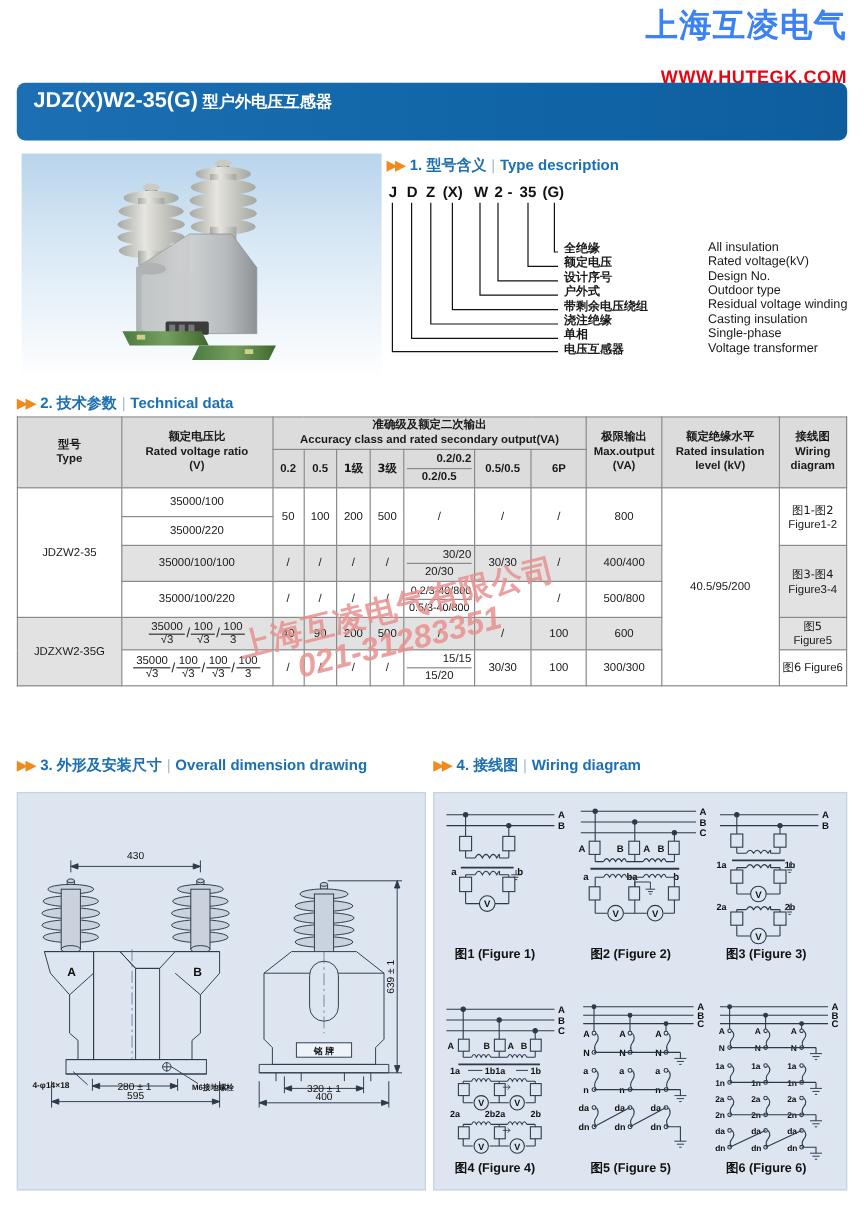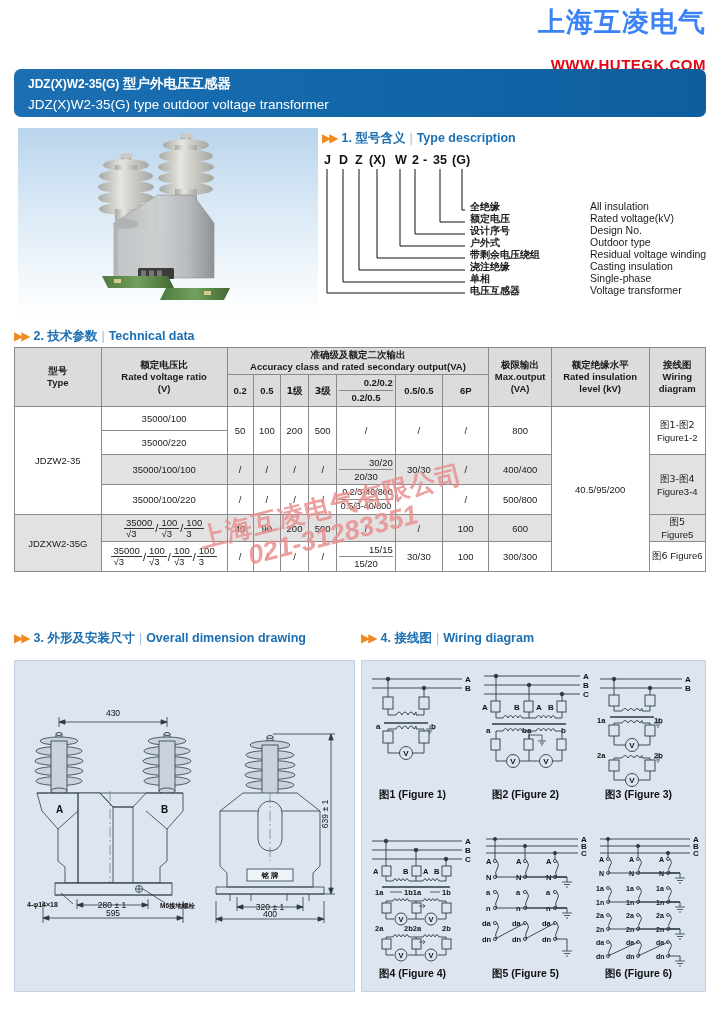--- a/index.html
+++ b/index.html
@@ -22,21 +22,21 @@
   }
   .brand-url { font-size:15px; color:#e30613; letter-spacing:.5px; margin-top:20px; font-weight:bold;}
 
   
   .title-banner {
     position:absolute; left:14px; top:69px; width:692px; height:48px;
     background:linear-gradient(to right,#1b6fb2 0%,#1166a8 55%,#0e5e9e 100%);
     border-radius:7px; color:#fff; padding:4px 14px 0 14px;
   }
   .title-cn { font-size:13.5px; font-weight:bold; line-height:21px; }
-  .title-cn .model { font-size:12px; }
+  .title-cn .model { font-size:18px; }
   .title-en { font-size:13.5px; line-height:20px; font-weight:normal; }
 
   
   .sec-head { position:absolute; font-size:12.5px; white-space:nowrap; }
   .arrows { color:#f08a1d; font-size:12px; letter-spacing:-2px; margin-right:5px; }
   .sec-num { color:#1b6fb2; font-weight:bold; }
   .sec-cn  { color:#1b6fb2; font-weight:bold; }
   .sec-bar { color:#9dbcd8; margin:0 4px; font-weight:normal;}
   .sec-en  { color:#1b6fb2; font-weight:bold;text-align:right; }
 
@@ -58,21 +58,21 @@
          border-collapse:collapse; font-size:9.5px; }
   .tbl td, .tbl th { border:1px solid #8a8a8a; text-align:center; vertical-align:middle; padding:1px 2px; }
   .tbl thead td { background:#dcdcdc; font-weight:bold; font-size:9.5px; line-height:12px; }
   .tbl tbody td { background:#ffffff; height:24px; }
   .tbl tbody tr.shade td { background:#e2e2e2; }
   .hdr-cn { font-family:"DejaVu Sans", sans-serif; }
   .sub { font-size:9px; }
   .stack { line-height:11px; }
   .stack .top { border-bottom:1px solid #8a8a8a; display:block; padding:1px 0;text-align:right;}
   .stack .bot { display:block; padding:1px 0;}
-  .frac { display:inline-block; vertical-align:middle; text-align:left; line-height:10px;}
+  .frac { display:inline-block; vertical-align:middle; text-align:center; line-height:10px;}
   .frac .n { display:block; border-bottom:1px solid #333; padding:0 2px; }
   .frac .d { display:block; padding:0 2px; }
   .sl { display:inline-block; vertical-align:middle; padding:0 1px; font-size:11px;}
 
   
   .wm { position:absolute; color:#e8918f; font-weight:bold; pointer-events:none;
         white-space:nowrap; opacity:.85; font-family:"DejaVu Sans", sans-serif; }
   .wm1 { left:196px; top:489px; font-size:26px; transform:rotate(-14deg); letter-spacing:1px;}
   .wm2 { left:246px; top:520px; font-size:27px; transform:rotate(-14deg); font-style:italic;
          font-family:"Liberation Sans", sans-serif; letter-spacing:0px;}
@@ -90,21 +90,20 @@
 
 <div class="brand">
   <div class="brand-cn">上海互凌电气</div>
   <div class="brand-url">WWW.HUTEGK.COM</div>
 </div>
 
 <div class="title-banner">
   <div class="title-cn">
     <span class="model">JDZ(X)W2-35(G)</span><span> 型户外电压互感器</span>
   </div>
-  <div class="title-en">JDZ(X)W2-35(G) type outdoor voltage transformer</div>
 </div>
 
 <div class="photo">
   <svg width="300" height="188" viewBox="0 0 300 188">
     <defs>
       <linearGradient id="bodyg" x1="0" y1="0" x2="1" y2="0">
         <stop offset="0" stop-color="#9a9ea0"></stop>
           <stop offset="0.35" stop-color="#d5d8d9"></stop>
         <stop offset="0.75" stop-color="#b6babc"></stop>
           <stop offset="1" stop-color="#8e9294"></stop>

